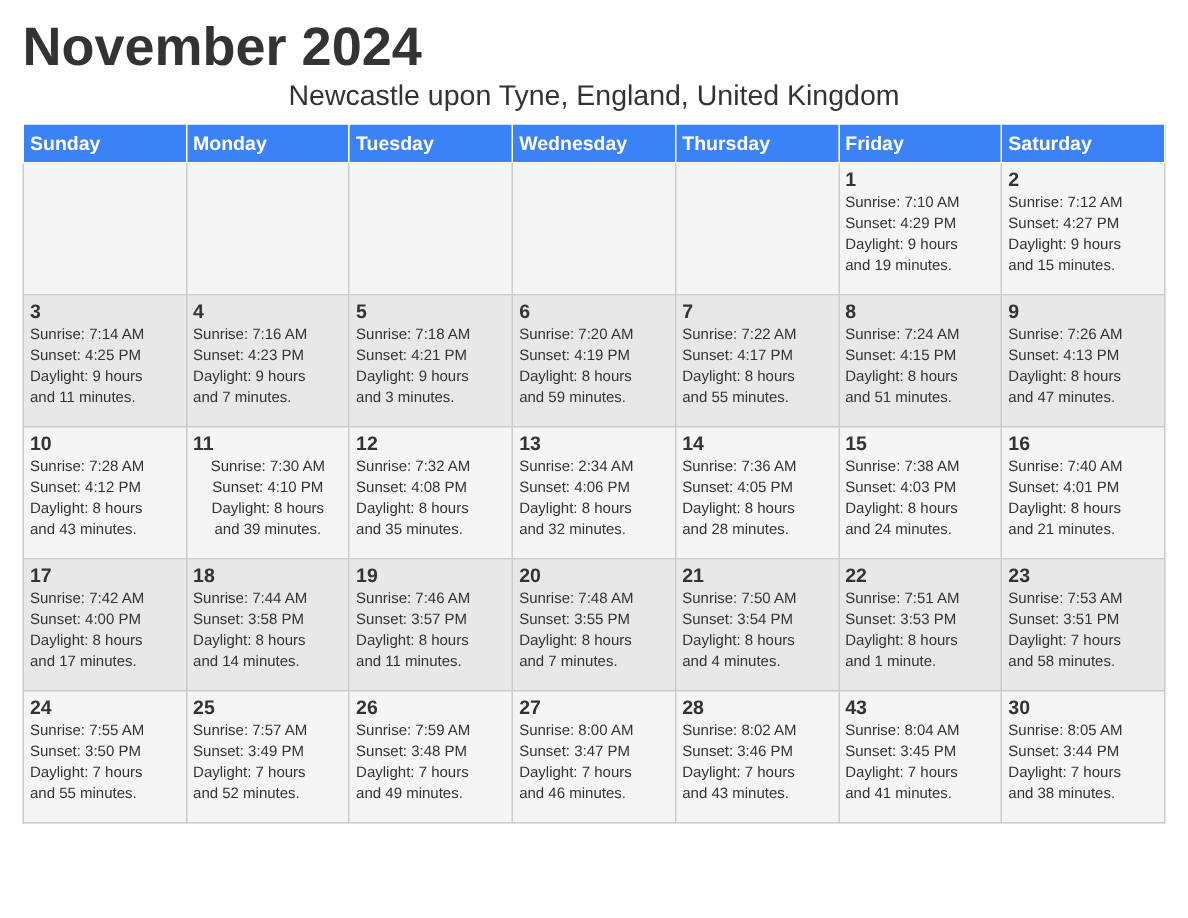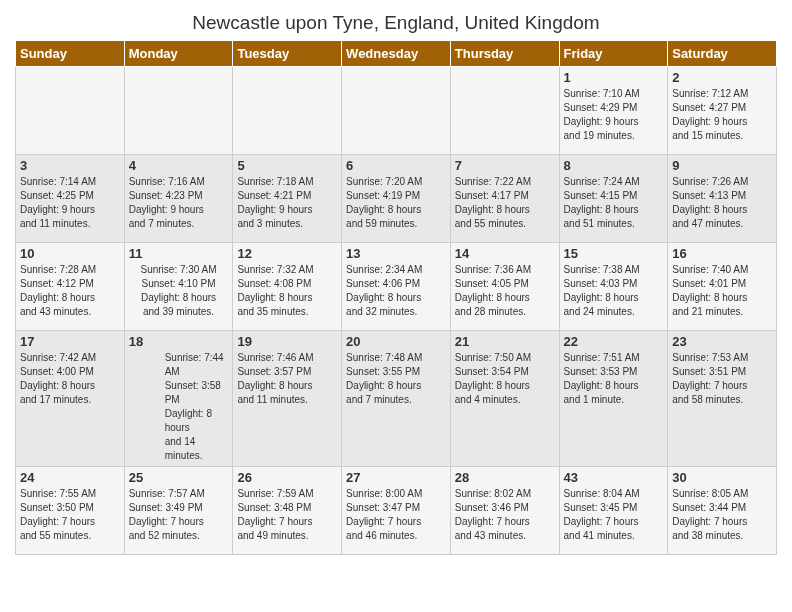--- a/index.html
+++ b/index.html
@@ -32,21 +32,21 @@
       text-align: center;
       font-size: 19px;
       color: #333;
       margin-bottom: 6px;
     }
     .calendar {
       width: 100%;
       border-collapse: collapse;
     }
     .calendar thead tr th {
-      background-color: #a16207;
+      background-color: #3b82f6;
       color: #fff;
       font-size: 13px;
       font-weight: bold;
       padding: 5px 4px;
       text-align: left;
       border: 1px solid #fff;
     }
     .calendar tbody tr td {
       vertical-align: top;
       border: 1px solid #ccc;
@@ -75,20 +75,21 @@
       color: #333;
     }
     .empty-cell {
       background-color: #f5f5f5;
     }
   </style>
 </head>
 <body>
 
 <div class="header-row">
+  <div class="month-title">November 2024</div>
 </div>
 <div class="subtitle">Newcastle upon Tyne, England, United Kingdom</div>
 
 <table class="calendar">
   <thead>
     <tr>
     <th>Sunday</th>
         <th>Monday</th>
         <th>Tuesday</th>
         <th>Wednesday</th>
@@ -224,21 +225,21 @@
       <tr>
         <td>
           <span class="day-number">17</span>
           <div class="day-info" style="white-space: pre-line;">Sunrise: 7:42 AM
 Sunset: 4:00 PM
 Daylight: 8 hours
 and 17 minutes.</div>
         </td>
         <td>
           <span class="day-number">18</span>
-          <div class="day-info" style="white-space: pre-line; margin-left: 36px;">Sunrise: 7:44 AM
+          <div class="day-info" style="white-space: pre-line;">Sunrise: 7:44 AM
 Sunset: 3:58 PM
 Daylight: 8 hours
 and 14 minutes.</div>
         </td>
         <td>
           <span class="day-number">19</span>
           <div class="day-info" style="white-space: pre-line;">Sunrise: 7:46 AM
 Sunset: 3:57 PM
 Daylight: 8 hours
 and 11 minutes.</div>

